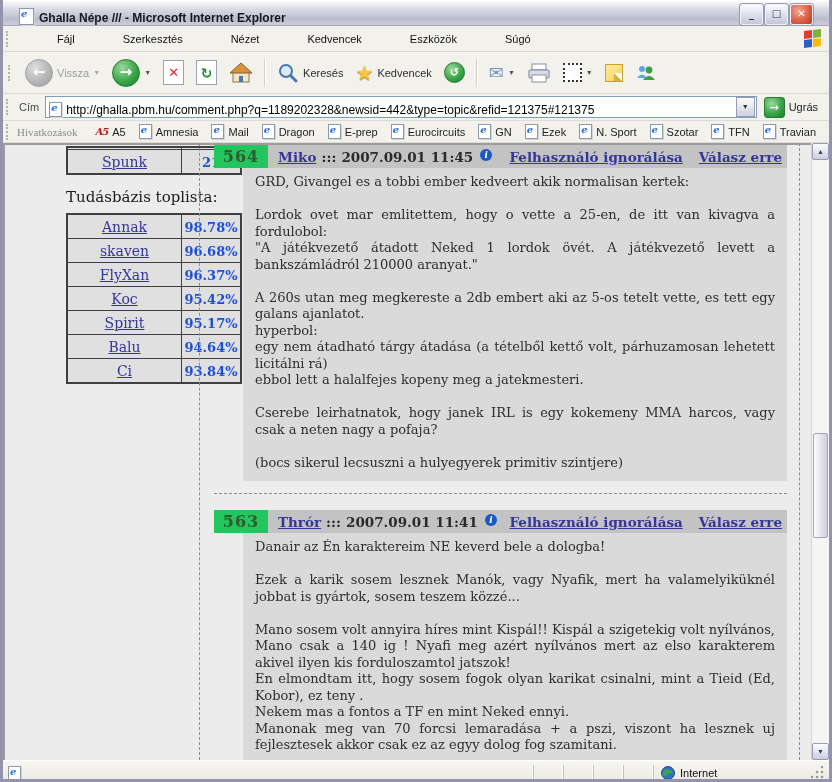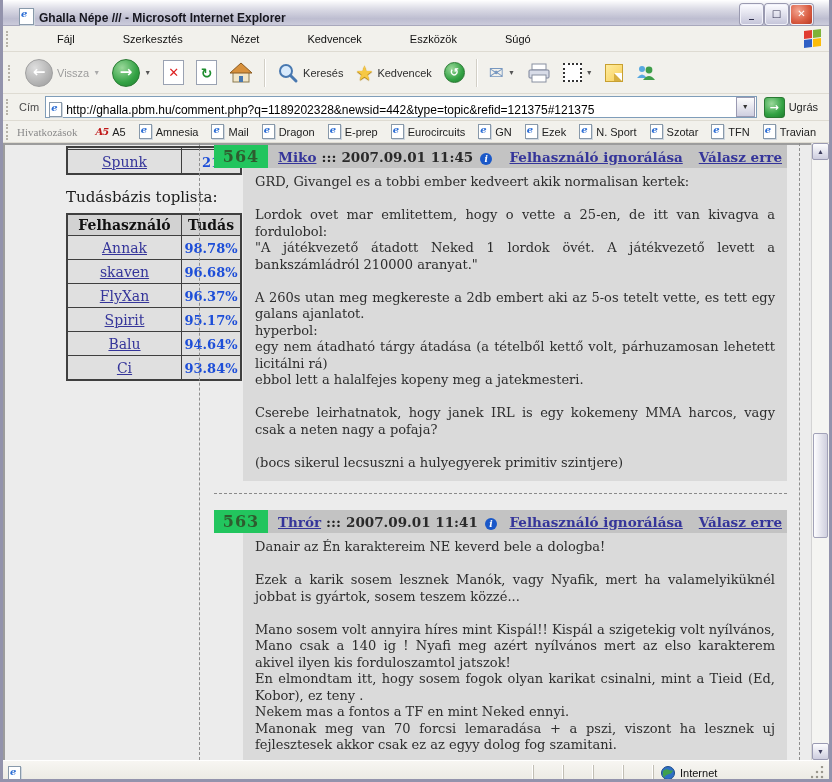--- a/index.html
+++ b/index.html
@@ -76,21 +76,21 @@
   .sb .val{font:bold 13px "DejaVu Serif",serif;color:#1d4ed8;}
   .sb .hdr{font:bold 14px "DejaVu Serif",serif;background:#d2d2d2;color:#111;}
   .toplist-title{font:15px "DejaVu Serif",serif;color:#1a1a1a;margin:13px 0 7px 0;}
   
   .content{position:absolute;left:196px;top:0;bottom:0;width:601px;box-sizing:border-box;
     border-left:1px dashed #8e8e8e;border-right:1px dashed #8e8e8e;
     padding:2px 12px 0 14px;overflow:hidden;}
   .post-head{display:flex;align-items:center;height:23px;background:#c3c3c3;}
   .pnum{width:54px;align-self:stretch;background:#22c55e;color:#2e5c2e;text-align:center;
     font:bold 16px/23px "DejaVu Serif",serif;letter-spacing:1px;}
-  .pauthor{flex:1;padding-left:10px;font:bold 13.5px "DejaVu Serif",serif;color:#222;display:flex;align-items:flex-end;gap:5px;white-space:nowrap;}
+  .pauthor{flex:1;padding-left:10px;font:bold 13.5px "DejaVu Serif",serif;color:#222;display:flex;align-items:flex-start;gap:5px;white-space:nowrap;}
   .navy{color:#35359a;text-decoration:underline;}
   .ptime{color:#2a2a2a;}
   .info-ic{width:12px;height:12px;border-radius:50%;background:#1a58c8;color:#fff;
     font:italic bold 9px/12px "DejaVu Serif",serif;text-align:center;margin-left:2px;}
   .plink{font:bold 13.5px "DejaVu Serif",serif;margin-right:16px;white-space:nowrap;}
   .plink:last-child{margin-right:5px;}
   .post-body{background:#dadada;padding:6px 12px 10px;font:13px/16.5px "DejaVu Serif",serif;
     color:#2d2d2d;text-align:justify;white-space:pre-line;margin-left:29px;}
   .dash-sep{border-top:1px dashed #8a8a8a;margin:12px 0 16px 0;}
   
@@ -299,35 +299,35 @@
             </tr>
         <tr>
           <td class="c1"><a>Spunk</a></td>
           <td><span class="val">21</span></td>
         </tr>
       </tbody>
         </table>
       <div class="toplist-title">Tudásbázis toplista:</div>
       <table class="sb">
         <tbody>
-            <tr>
-          <td class="c1 hdr">Felhasználó</td>
-          <td class="hdr">Tudás</td>
-        </tr>
         <tr>
               <td class="c1"><a>Annak</a></td>
               <td><span class="val">98.78%</span></td>
             </tr>
         <tr>
               <td class="c1"><a>skaven</a></td>
               <td><span class="val">96.68%</span></td>
             </tr>
         <tr>
               <td class="c1"><a>FlyXan</a></td>
               <td><span class="val">96.37%</span></td>
+            </tr>
+        <tr>
+              <td class="c1"><a>Koc</a></td>
+              <td><span class="val">95.42%</span></td>
             </tr>
         <tr>
               <td class="c1"><a>Spirit</a></td>
               <td><span class="val">95.17%</span></td>
             </tr>
         <tr>
               <td class="c1"><a>Balu</a></td>
               <td><span class="val">94.64%</span></td>
             </tr>
         <tr>

